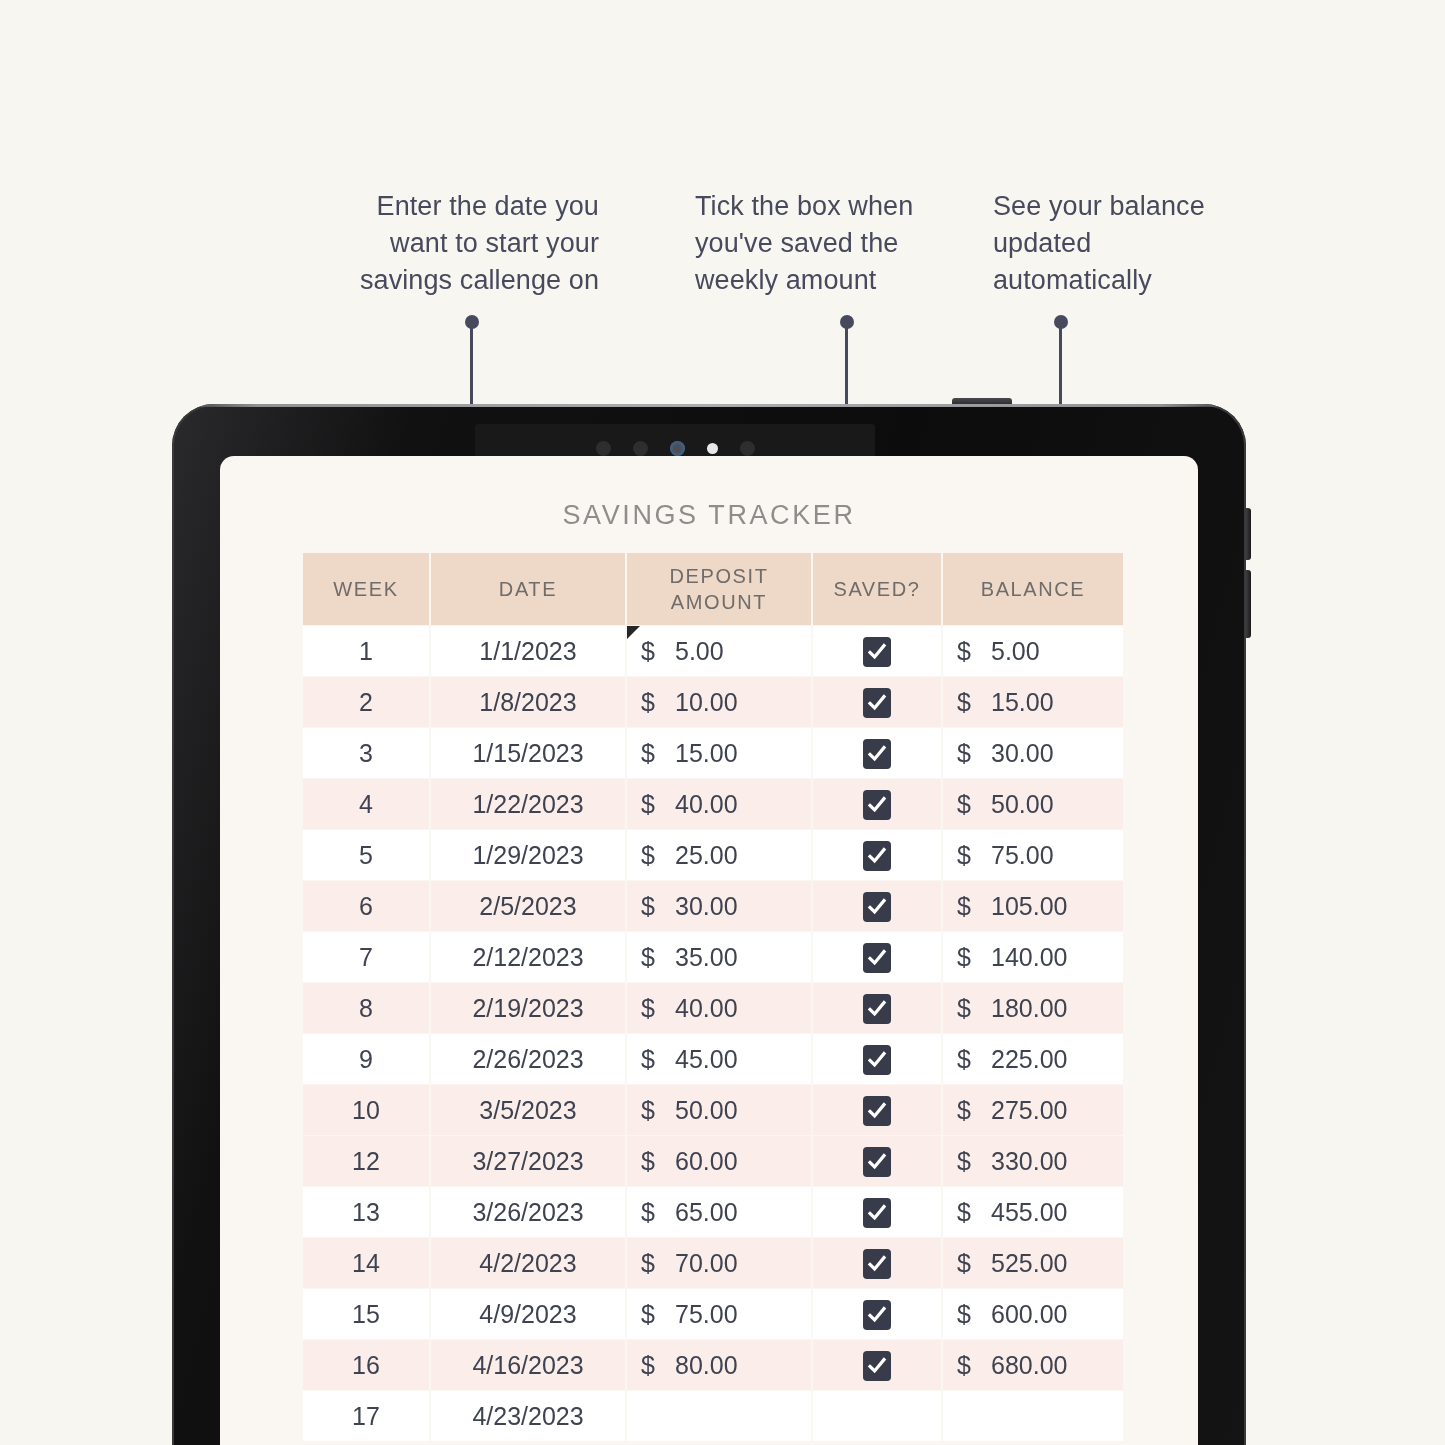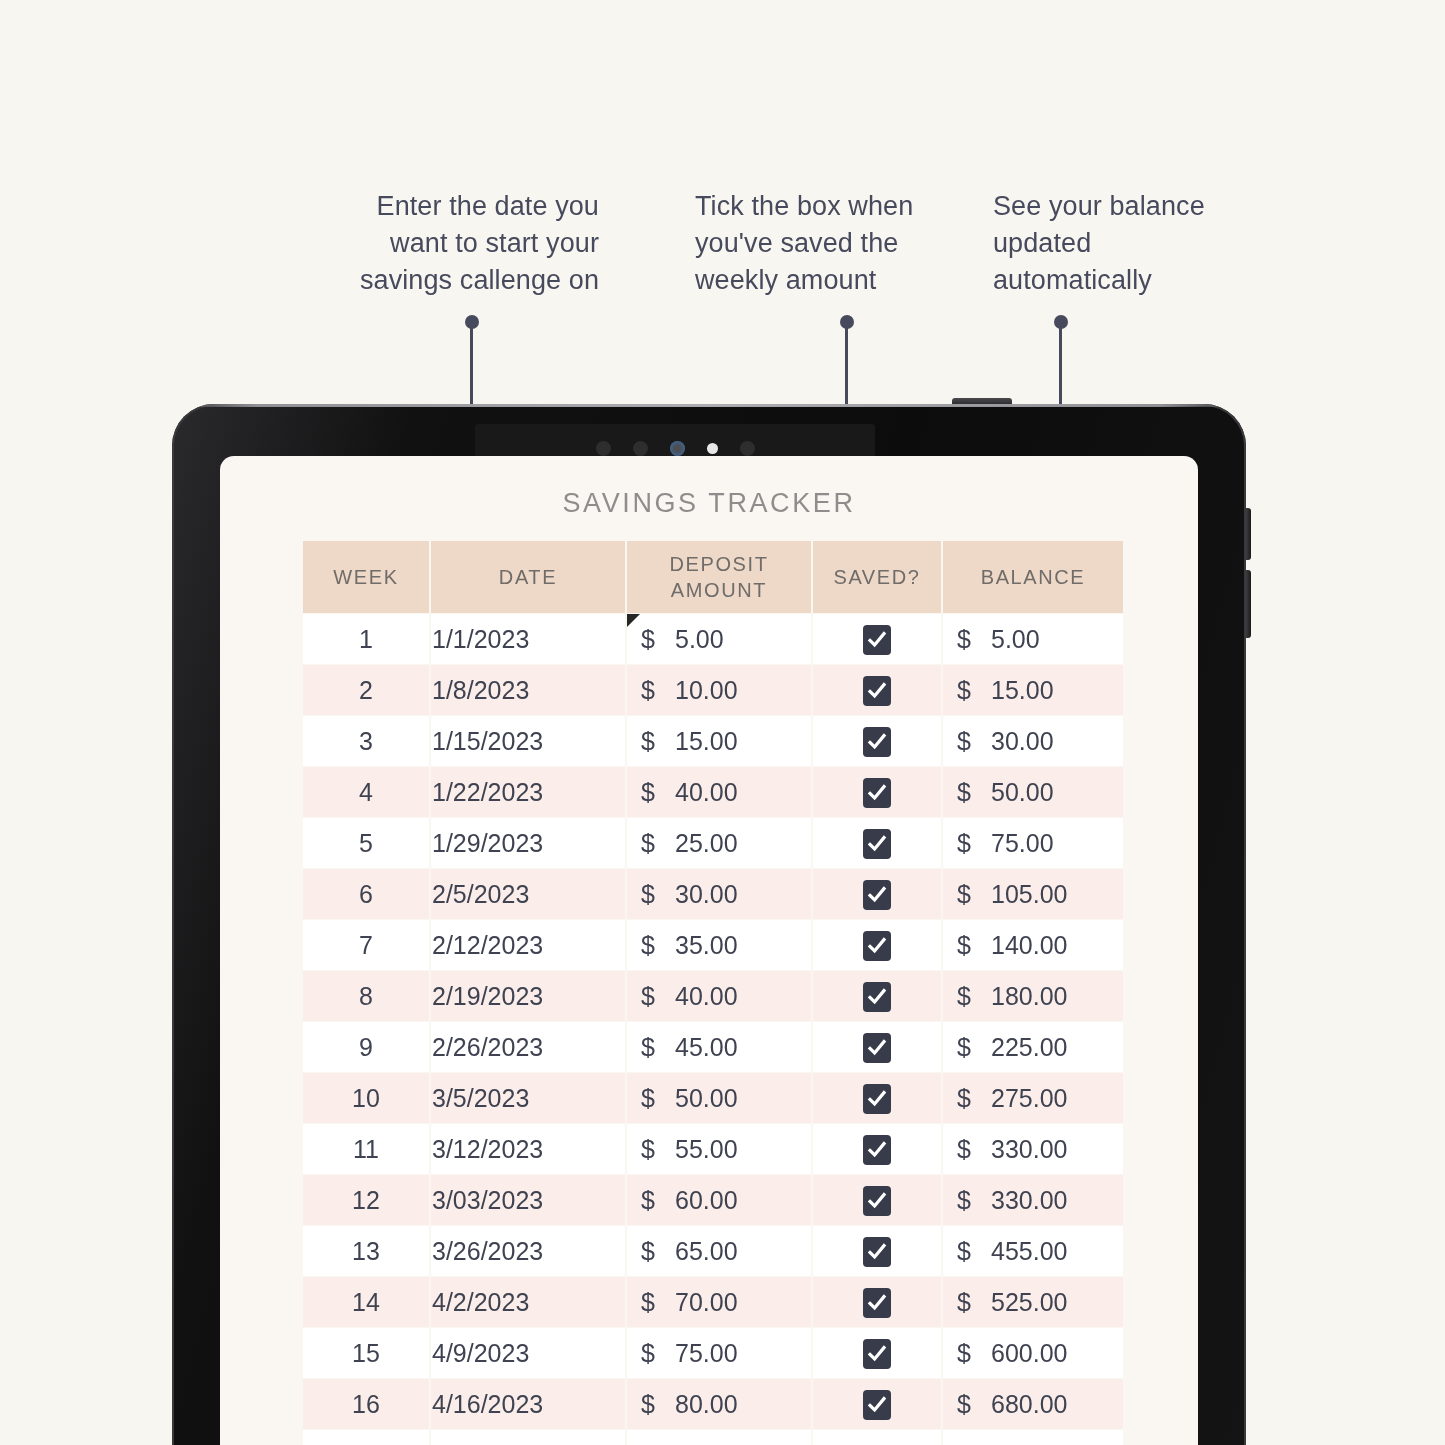--- a/index.html
+++ b/index.html
@@ -130,21 +130,21 @@
     border-radius: 14px 14px 0 0;
     overflow: hidden;
   }
 
   
   .sheet-title {
     text-align: center;
     color: #8e8d8b;
     font-size: 27px;
     letter-spacing: 2.6px;
-    margin-top: 32px;
+    margin-top: 44px;
     font-weight: 400;
   }
   .table-wrap {
     margin: 21px auto 0 auto;
     width: 816px;
   }
   table.tracker {
     border-collapse: separate;
     border-spacing: 2px 1px;
     width: 816px;
@@ -170,21 +170,21 @@
   table.tracker td {
     height: 48px;
     font-size: 25px;
     color: #3f4250;
     vertical-align: middle;
   }
   tr.odd td  { background: #ffffff; }
   tr.even td { background: #fbeeea; }
 
   td.week    { text-align: center; color: #6a6d79; }
-  td.date    { }
+  td.date    { text-align: center; }
   td.deposit, td.balance {
     position: relative;
     padding-left: 14px;
   }
   .money {
     display: flex;
     align-items: baseline;
   }
   .money .sym {
     width: 34px;
@@ -464,42 +464,23 @@
               <td class="saved"><span class="checkbox"><svg width="20" height="20" viewBox="0 0 20 20">
                     <path d="M3 10.5 L7.6 15 L17 3.6" stroke="#ffffff" stroke-width="3.2" fill="none" stroke-linecap="square"></path>
                   </svg></span></td>
               <td class="balance">
                 <span class="money">
                   <span class="sym">$</span>
                   <span>275.00</span>
                 </span>
               </td>
             </tr>
-            <tr class="odd">
-              <td class="week">11</td>
-              <td class="date">3/12/2023</td>
-              <td class="deposit">
-                <span class="money">
-                  <span class="sym">$</span>
-                  <span>55.00</span>
-                </span>
-              </td>
-              <td class="saved"><span class="checkbox"><svg width="20" height="20" viewBox="0 0 20 20">
-                    <path d="M3 10.5 L7.6 15 L17 3.6" stroke="#ffffff" stroke-width="3.2" fill="none" stroke-linecap="square"></path>
-                  </svg></span></td>
-              <td class="balance">
-                <span class="money">
-                  <span class="sym">$</span>
-                  <span>330.00</span>
-                </span>
-              </td>
-            </tr>
             <tr class="even">
               <td class="week">12</td>
-              <td class="date">3/03/2023</td>
+              <td class="date">3/27/2023</td>
               <td class="deposit">
                 <span class="money">
                   <span class="sym">$</span>
                   <span>60.00</span>
                 </span>
               </td>
               <td class="saved"><span class="checkbox"><svg width="20" height="20" viewBox="0 0 20 20">
                     <path d="M3 10.5 L7.6 15 L17 3.6" stroke="#ffffff" stroke-width="3.2" fill="none" stroke-linecap="square"></path>
                   </svg></span></td>
               <td class="balance">

